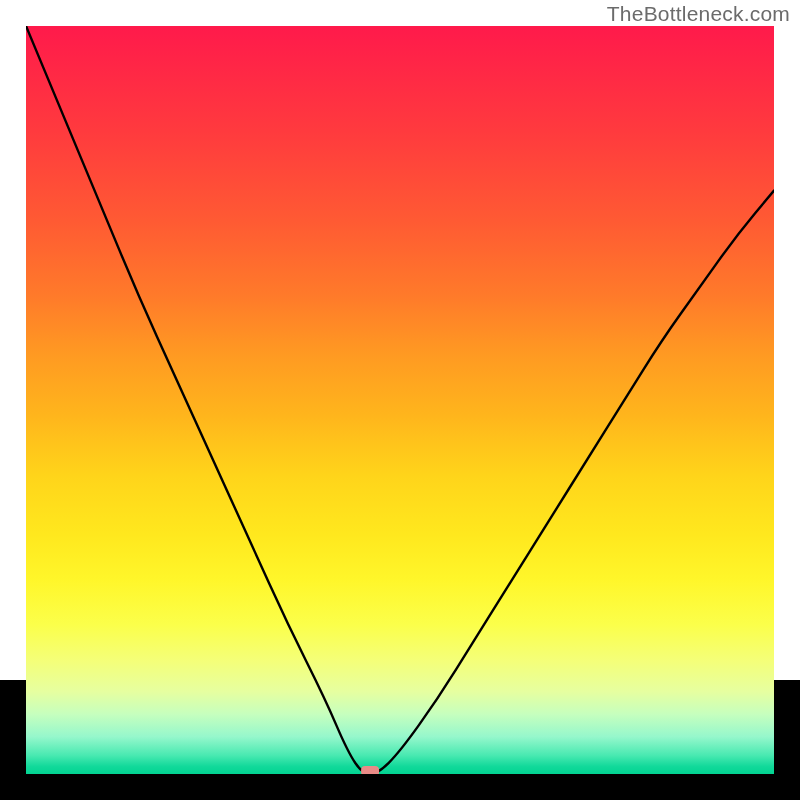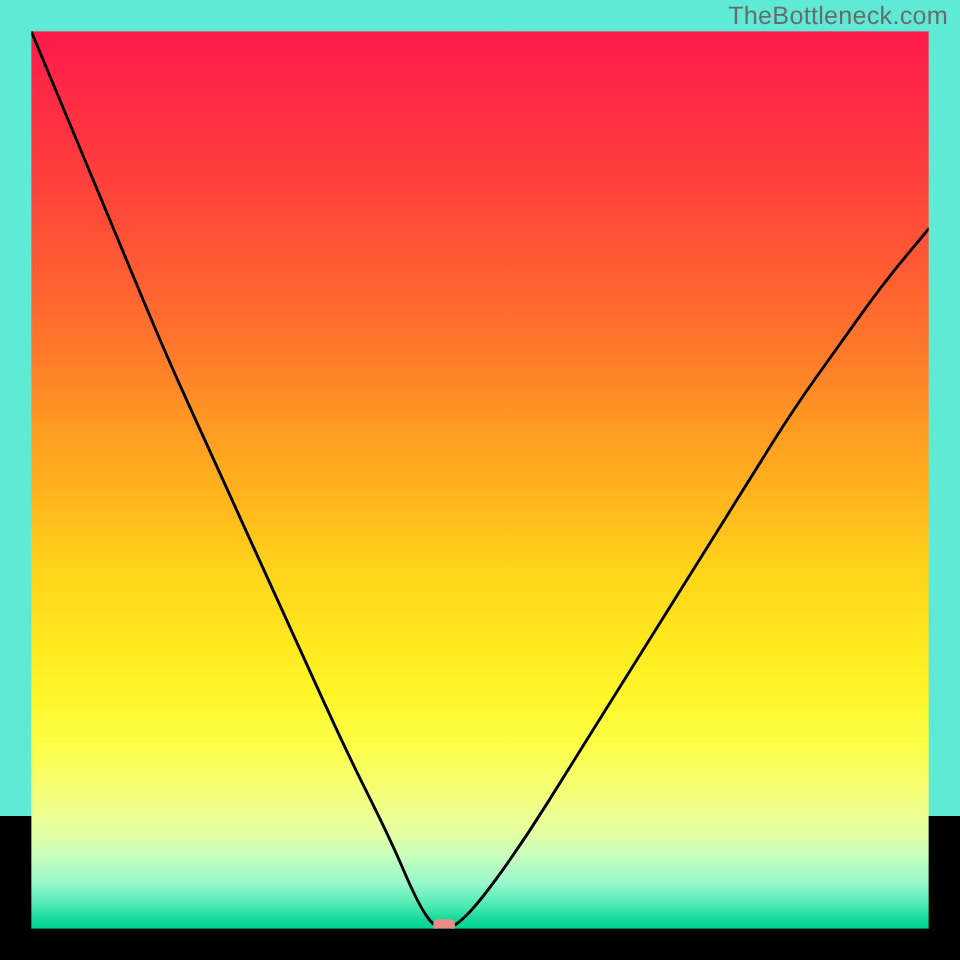--- a/index.html
+++ b/index.html
@@ -8,21 +8,21 @@
     width: 800px;
     height: 800px;
     background: #000;
     overflow: hidden;
     font-family: Arial, Helvetica, sans-serif;
   }
   .frame {
     position: relative;
     width: 800px;
     height: 680px;
-    background: #5eead4;
+    background: #ffffff;
   }
   .watermark {
     position: absolute;
     top: 2px;
     right: 10px;
     color: #6b6b6b;
     font-size: 21px;
     font-weight: 500;
     letter-spacing: 0.2px;
     z-index: 3;

